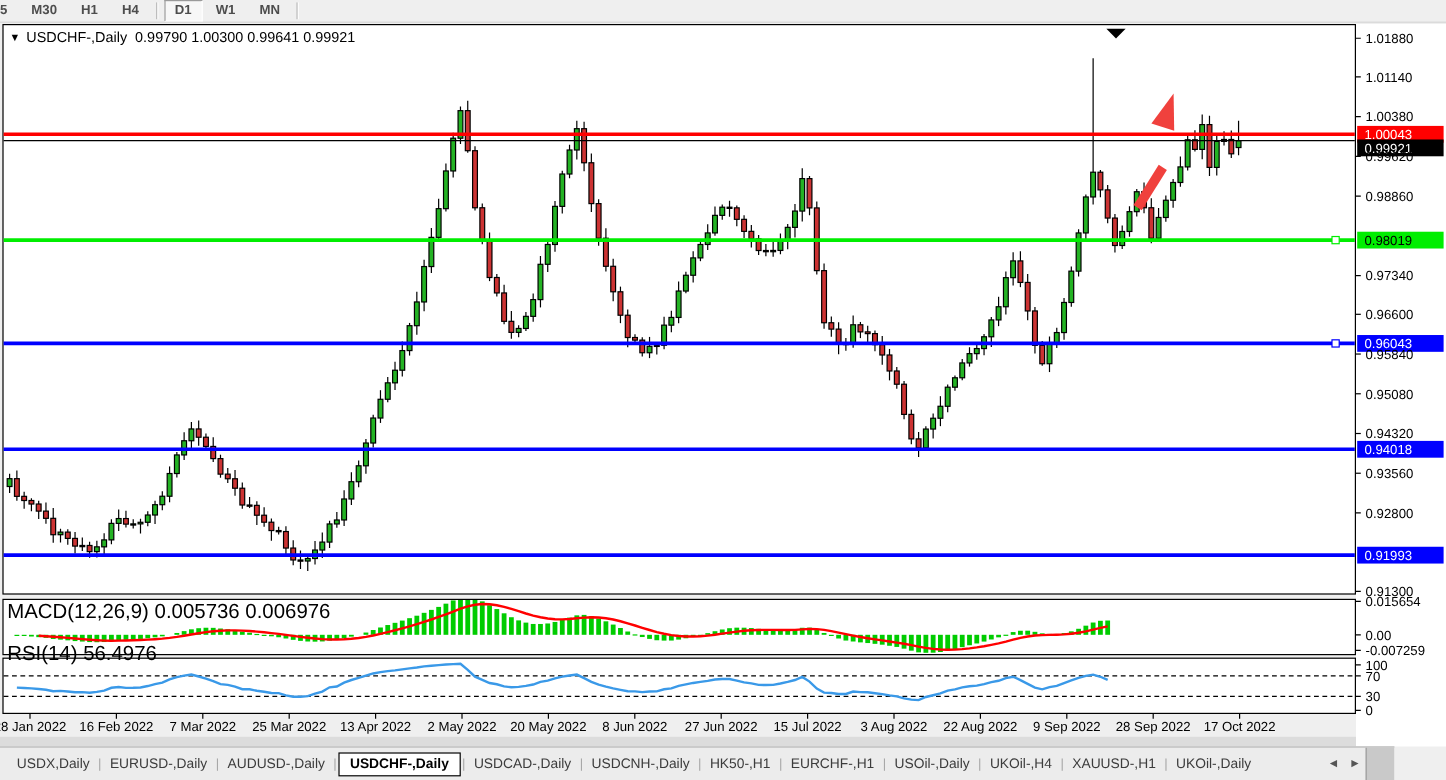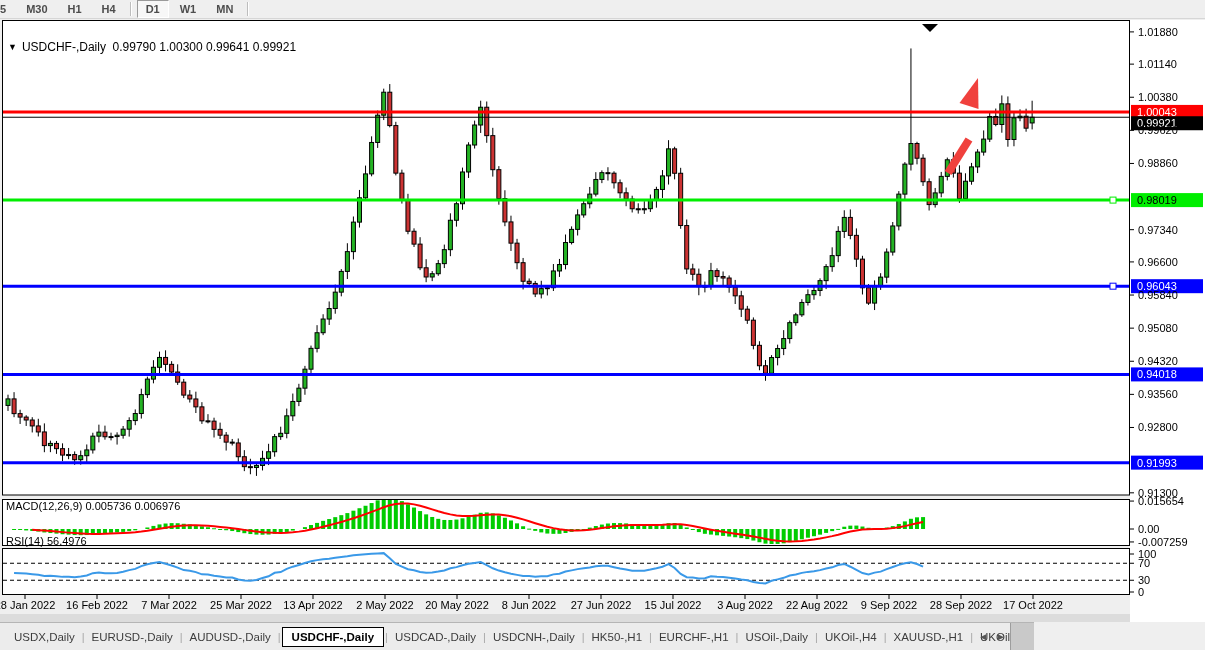--- a/index.html
+++ b/index.html
@@ -11,25 +11,25 @@
          border-bottom:1px solid #d6d6d6;display:flex;align-items:center;overflow:hidden;}
   .tf-btn{font-size:11px;font-weight:bold;color:#4d4d4d;padding:1px 8px;margin:0 1px;cursor:default;
           border:1px solid transparent;line-height:14px;}
   .tf-btn.first{margin-left:-9px;}
   .tf-btn.active{background:#f7f7f7;border:1px solid #9a9a9a;border-right-color:#fff;border-bottom-color:#fff;}
   .tf-sep{width:2px;height:14px;border-left:1px solid #bdbdbd;border-right:1px solid #ffffff;margin:0 4px;}
   
   .chart-area{position:absolute;left:0;top:19px;width:1205px;height:603px;}
   svg{position:absolute;left:0;top:0;}
   .overlay{position:absolute;font-size:12px;color:#000;white-space:nowrap;pointer-events:none;}
-  .chart-title{left:8px;top:21px;}
+  .chart-title{left:8px;top:5px;}
   .chart-title .tri{font-size:9px;vertical-align:1px;margin-right:5px;}
-  .panel-title{font-size:11px;color:#000;}
+  .panel-title{font-size:17px;color:#000;}
   
-  .tabbar{position:absolute;left:0;top:622px;width:1034px;height:28px;background:#ececec;
+  .tabbar{position:absolute;left:0;top:622px;width:1162px;height:28px;background:#ececec;
           border-top:1px solid #b5b5b5;display:flex;align-items:center;padding-left:8px;
           white-space:nowrap;overflow:hidden;}
   .tab{font-size:11.5px;color:#3c3c3c;padding:4px 6px;cursor:default;}
   .tab.active{background:#ffffff;border:1px solid #000;color:#000;font-weight:bold;padding:3px 9px;}
   .tab-div{color:#a8a8a8;font-size:11px;margin:0 1px;}
   .tab-arrows{position:absolute;right:28px;top:0;height:100%;display:flex;align-items:center;gap:8px;}
   .tab-arrow{font-size:10px;color:#555;cursor:default;}
   .tab-corner{position:absolute;right:0;top:0;width:24px;height:100%;background:#c9c9c9;border-left:1px solid #9d9d9d;}
 </style>
 </head>

